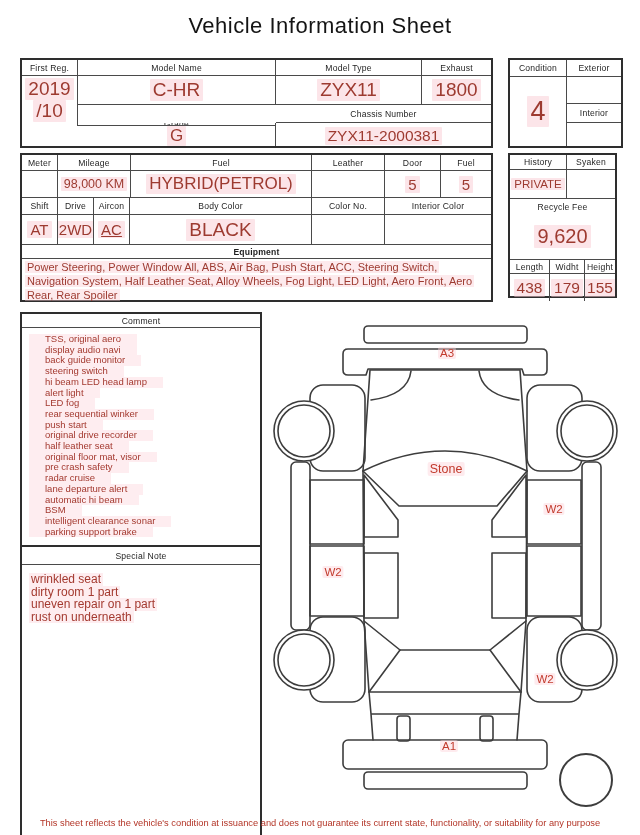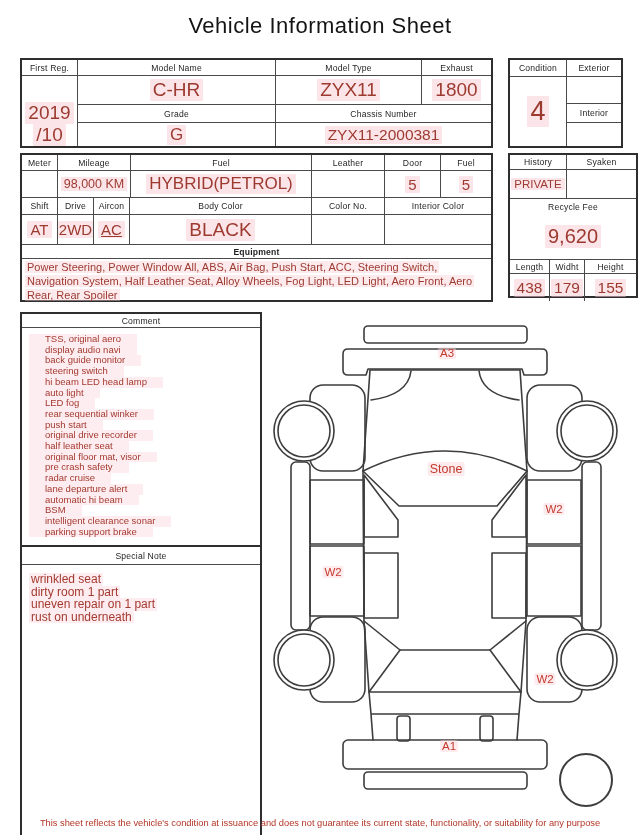--- a/index.html
+++ b/index.html
@@ -34,36 +34,36 @@
 <div class="sheet">
 
   <div class="abs title">Vehicle Information Sheet</div>
 
   <div class="abs tbl grid" style="left:20px;top:58px;width:473px;height:90px;grid-template-columns:56px 198px 146px 1fr;grid-template-rows:16px 29px 18px 1fr;">
     <div class="cell h br bb">First Reg.</div>
     <div class="cell h br bb">Model Name</div>
     <div class="cell h br bb">Model Type</div>
     <div class="cell h bb">Exhaust</div>
 
-    <div class="cell br red" style="grid-row:2/5;grid-column:1;flex-direction:column;justify-content:flex-end;padding-top:2px;font-size:19px;line-height:22px;">
+    <div class="cell br red" style="grid-row:2/5;grid-column:1;flex-direction:column;justify-content:flex-start;padding-top:2px;font-size:19px;line-height:22px;">
       <span class="pk">2019</span>
       <span class="pk">/10</span>
     </div>
     <div class="cell br bb red" style="font-size:19px;">
       <span class="pk">C-HR</span>
     </div>
     <div class="cell br bb red" style="font-size:19px;">
       <span class="pk">ZYX11</span>
     </div>
     <div class="cell bb red" style="font-size:19px;">
       <span class="pk">1800</span>
     </div>
 
+    <div class="cell h bb" style="grid-column:3/5;">Chassis Number</div>
     <div class="cell h br bb" style="grid-column:2;">Grade</div>
-    <div class="cell h bb" style="grid-column:3/5;">Chassis Number</div>
 
     <div class="cell br red" style="grid-column:2;font-size:17px;">
       <span class="pk">G</span>
     </div>
     <div class="cell red" style="grid-column:3/5;font-size:15.5px;">
       <span class="pk">ZYX11-2000381</span>
     </div>
   </div>
 
   <div class="abs tbl grid" style="left:508px;top:58px;width:115px;height:90px;grid-template-columns:57px 1fr;grid-template-rows:17px 27px 19px 1fr;">
@@ -125,21 +125,21 @@
       <div class="cell br bb red"></div>
       <div class="cell bb red"></div>
     </div>
 
     <div class="cell h bb" style="height:14px;font-weight:bold;">Equipment</div>
     <div class="eqtext" style="height:41px;">
       <span class="pkwrap">Power Steering, Power Window  All, ABS, Air Bag, Push Start, ACC, Steering Switch, Navigation System, Half Leather Seat, Alloy Wheels, Fog Light, LED Light, Aero Front,  Aero Rear, Rear Spoiler</span>
     </div>
   </div>
 
-  <div class="abs tbl" style="left:508px;top:153px;width:130px;height:145px;">
+  <div class="abs tbl" style="left:508px;top:153px;width:109px;height:145px;">
     <div class="row" style="height:15px;">
       <div class="cell h br bb" style="width:57px;">History</div>
       <div class="cell h bb" style="flex:1;">Syaken</div>
     </div>
     <div class="row" style="height:29px;">
       <div class="cell br bb red" style="width:57px;font-size:11.5px;">
         <span class="pk">PRIVATE</span>
       </div>
       <div class="cell bb red" style="flex:1;"></div>
     </div>
@@ -166,21 +166,21 @@
   </div>
 
   <div class="abs tbl" style="left:20px;top:312px;width:242px;height:247px;">
     <div class="cell h bb" style="height:14px;">Comment</div>
     <div style="padding:6px 4px 0 7px;">
         <div class="c-item">TSS, original aero</div>
         <div class="c-item">display audio navi</div>
         <div class="c-item">back guide monitor</div>
         <div class="c-item">steering switch</div>
         <div class="c-item">hi beam LED head lamp</div>
-        <div class="c-item">auto light</div>
+        <div class="c-item">alert light</div>
         <div class="c-item">LED fog</div>
         <div class="c-item">rear sequential winker</div>
         <div class="c-item">push start</div>
         <div class="c-item">original drive recorder</div>
         <div class="c-item">half leather seat</div>
         <div class="c-item">original floor mat, visor</div>
         <div class="c-item">pre crash safety</div>
         <div class="c-item">radar cruise</div>
         <div class="c-item">lane departure alert</div>
         <div class="c-item">automatic hi beam</div>

